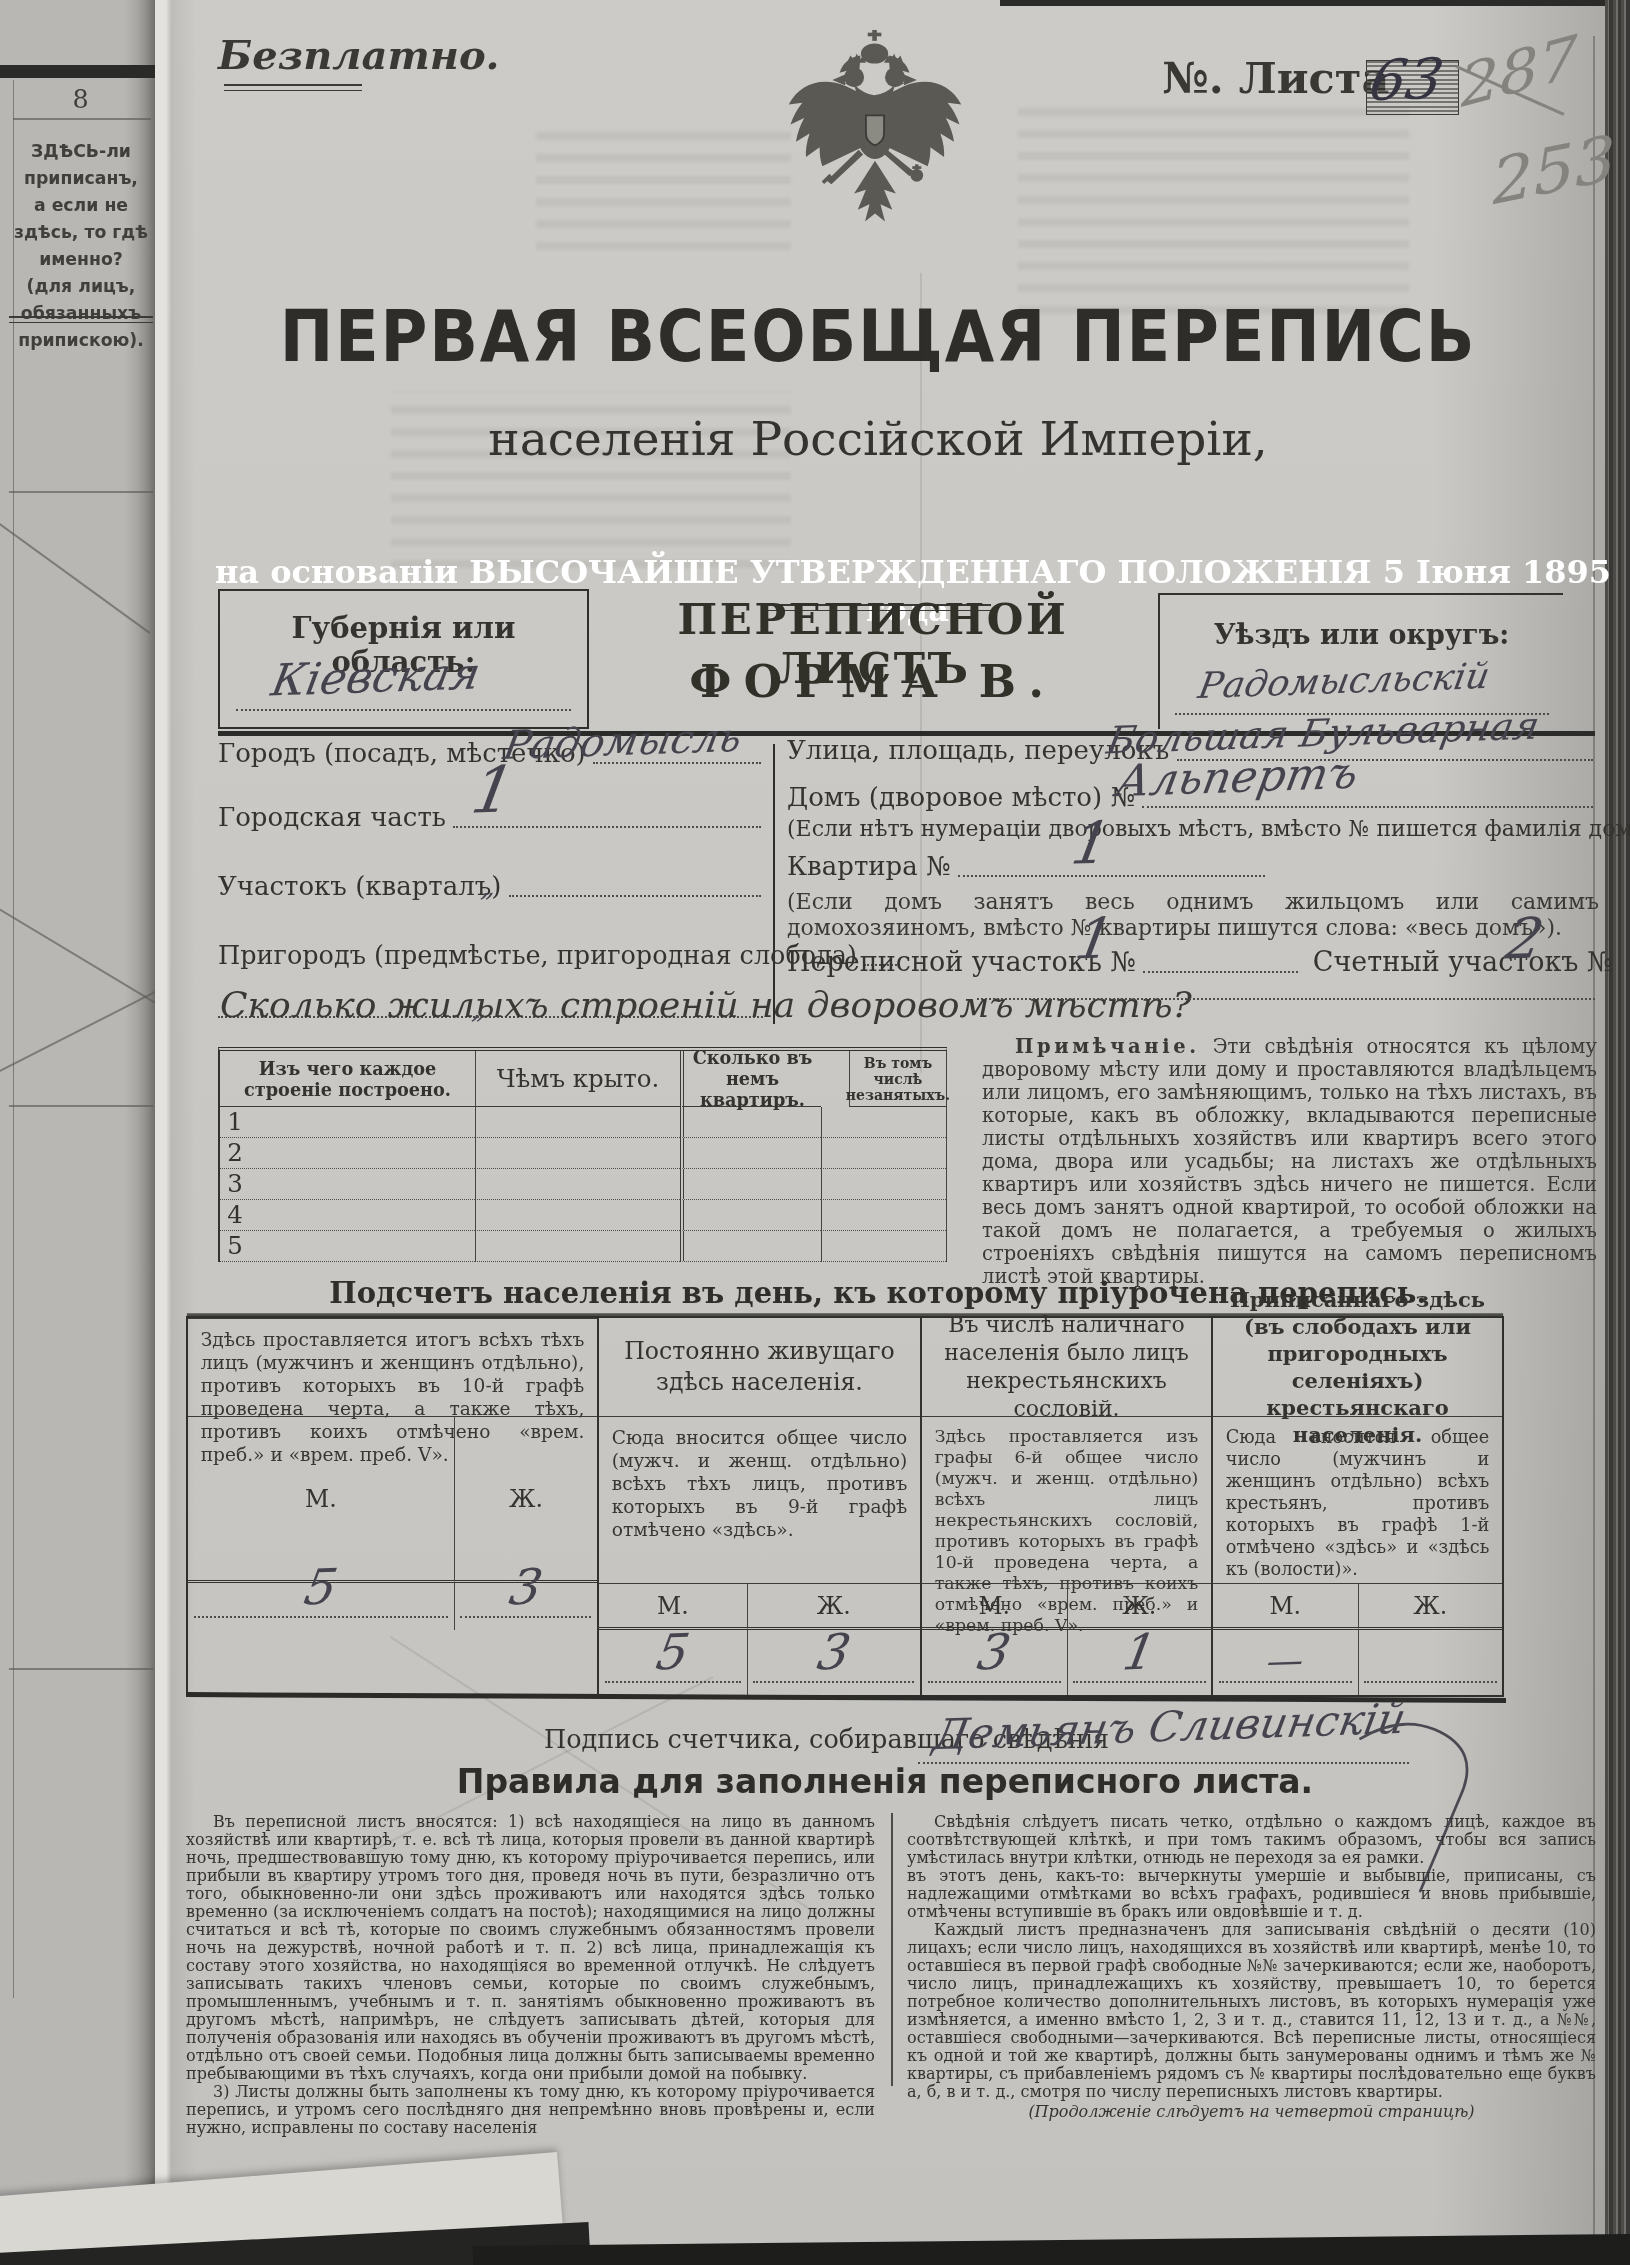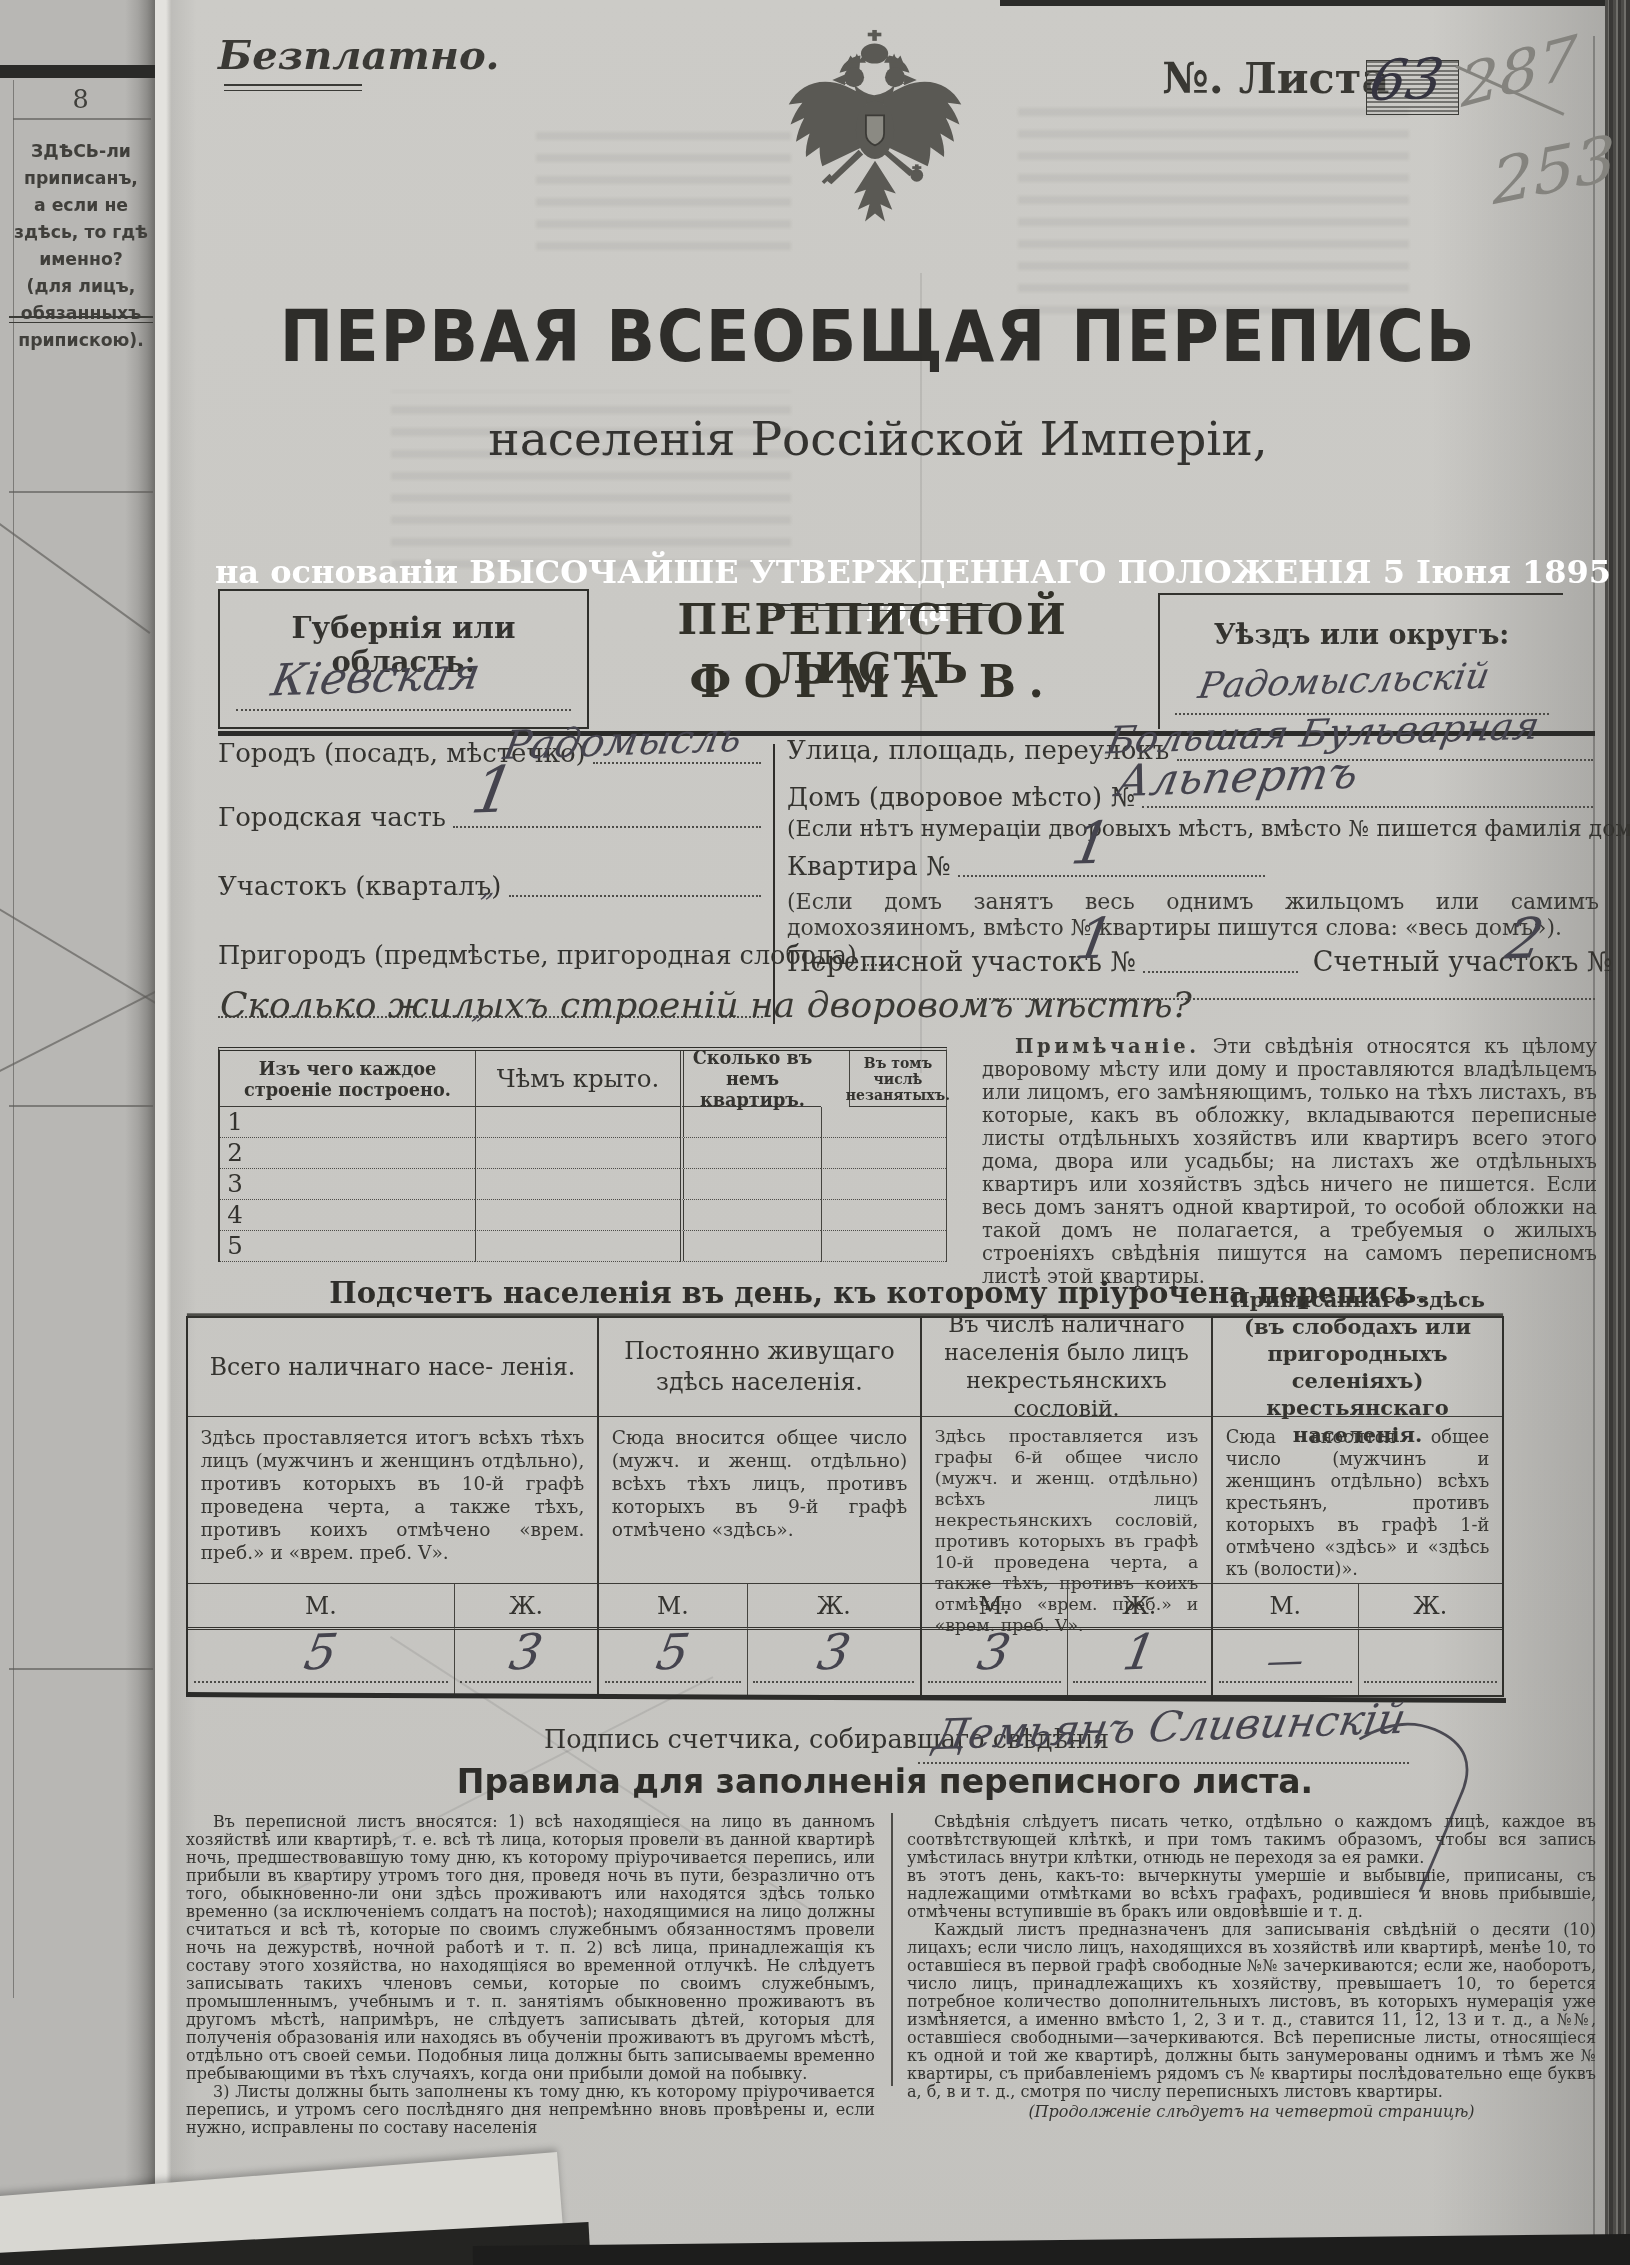--- a/index.html
+++ b/index.html
@@ -253,21 +253,20 @@
 <div class="abs note-p" style="left:982px;top:1035px;width:615px;font-size:19.5px;line-height:23px;text-indent:33px;">
   <span style="font-weight:bold;letter-spacing:3.6px;">Примѣчаніе.</span>
   <span>Эти свѣдѣнія относятся къ цѣлому дворовому мѣсту или дому и проставляются владѣльцемъ или лицомъ, его замѣняющимъ, только на тѣхъ листахъ, въ которые, какъ въ обложку, вкладываются переписные листы отдѣльныхъ хозяйствъ или квартиръ всего этого дома, двора или усадьбы; на листахъ же отдѣльныхъ квартиръ или хозяйствъ здѣсь ничего не пишется. Если весь домъ занятъ одной квартирой, то особой обложки на такой домъ не полагается, а требуемыя о жилыхъ строеніяхъ свѣдѣнія пишутся на самомъ переписномъ листѣ этой квартиры.</span>
 </div>
 
 <div class="abs ctr serif" style="left:155px;top:1276px;width:1446px;font-size:29px;font-weight:bold;color:#2f2e2a;">Подсчетъ населенія въ день, къ которому пріурочена перепись.</div>
 
 <div class="abs" id="ttable" style="left:186px;top:1316px;width:1314px;">
 
   <div class="tg" style="grid-template-columns:65% 35%;">
-    <div class="t-title">Всего наличнаго насе- ленія.</div>
     <div class="t-desc">Здѣсь проставляется итогъ всѣхъ тѣхъ лицъ (мужчинъ и женщинъ отдѣльно), противъ которыхъ въ 10-й графѣ проведена черта, а также тѣхъ, противъ коихъ отмѣчено «врем. преб.» и «врем. преб. V».</div>
     <div class="t-mf">М.</div>
     <div class="t-mf fx">Ж.</div>
     <div class="t-val">
         <div class="vdots"></div>
         <div class="hw">5</div>
       </div>
     <div class="t-val fx">
         <div class="vdots"></div>
         <div class="hw">3</div>

